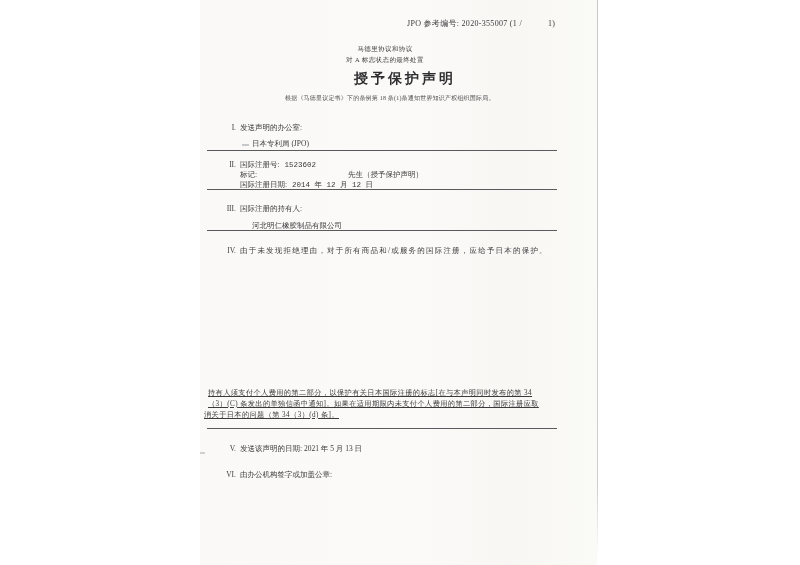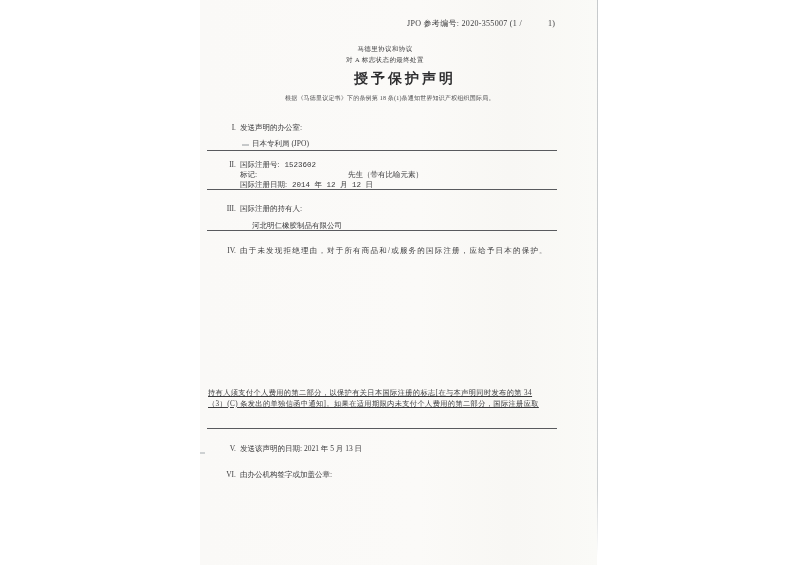--- a/index.html
+++ b/index.html
@@ -62,40 +62,41 @@
       <span class="num">I.</span><span>发送声明的办公室:</span>
     </div>
     <div class="val" style="top:139px">日本专利局 (JPO)</div>
     <div class="rule" style="top:150px"></div>
 
     <div class="row" style="top:160px">
       <span class="num">II.</span><span>国际注册号:</span><span class="gap">1523602</span>
     </div>
     <div class="mark-row" style="top:170px">
       <span class="num"></span><span>标记:</span>
-      <span class="mark-value">先生（带有比喻元素）</span>
+      <span class="mark-value">先生（授予保护声明）</span>
     </div>
     <div class="row" style="top:180px">
       <span class="num"></span><span>国际注册日期:</span><span class="gap">2014 年 12 月 12 日</span>
     </div>
     <div class="rule" style="top:189px"></div>
 
     <div class="row" style="top:204px">
       <span class="num">III.</span><span>国际注册的持有人:</span>
     </div>
     <div class="val" style="top:221px">河北明仁橡胶制品有限公司</div>
     <div class="rule" style="top:230px"></div>
 
     <div class="row" style="top:246px">
       <span class="num">IV.</span><span class="wide">由于未发现拒绝理由，对于所有商品和/或服务的国际注册，应给予日本的保护。</span>
     </div>
 
     <div class="remarks">
       <div class="remark-line">持有人须支付个人费用的第二部分，以保护有关日本国际注册的标志[在与本声明同时发布的第 34</div>
       <div class="remark-line">（3）(C) 条发出的单独信函中通知]。如果在适用期限内未支付个人费用的第二部分，国际注册应取</div>
+      <div class="remark-line flush">消关于日本的问题（第 34（3）(d) 条]。</div>
     </div>
     <div class="rule" style="top:428px"></div>
 
     <div class="row" style="top:444px">
       <span class="num">V.</span><span>发送该声明的日期: 2021 年 5 月 13 日</span>
     </div>
 
     <div class="row" style="top:470px">
       <span class="num">VI.</span><span>由办公机构签字或加盖公章:</span>
     </div>

